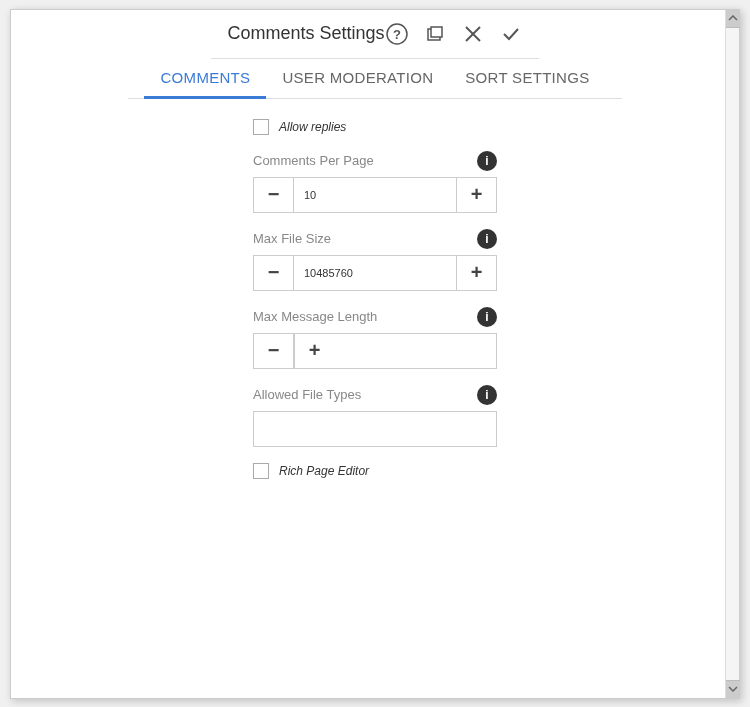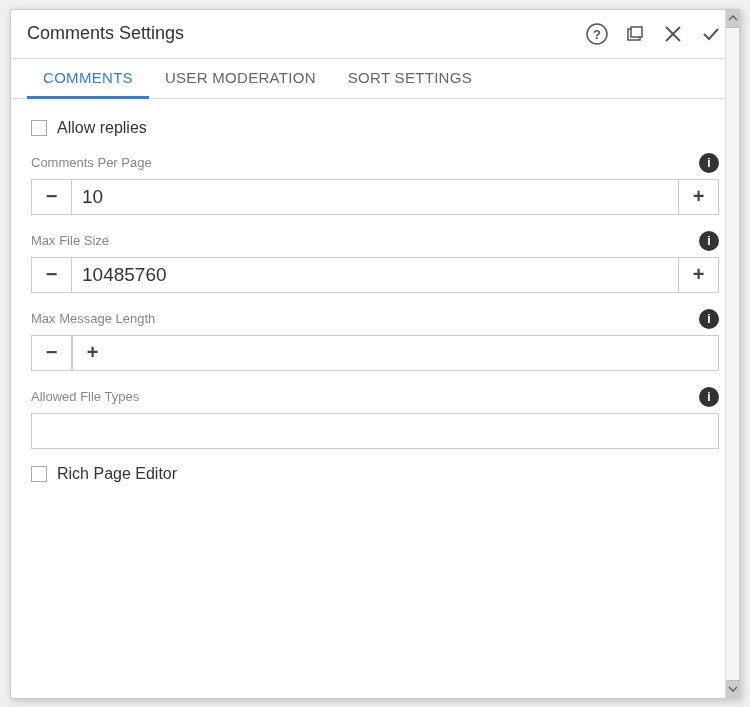--- a/index.html
+++ b/index.html
@@ -21,20 +21,21 @@
 
     .dialog {
       width: 730px;
       height: 690px;
       background: #fff;
       border: 1px solid #ccc;
       box-shadow: 2px 2px 8px rgba(0,0,0,0.2);
       display: flex;
       flex-direction: column;
       position: relative;
+      align-items: center;
     }
 
     .title-bar {
       display: flex;
       align-items: center;
       justify-content: space-between;
       padding: 12px 16px;
       border-bottom: 1px solid #ddd;
       background: #fff;
     }
@@ -148,23 +149,24 @@
     .checkbox-box {
       width: 16px;
       height: 16px;
       border: 1px solid #aaa;
       background: #fff;
       flex-shrink: 0;
       cursor: pointer;
     }
 
     .checkbox-label {
-      font-size: 16px;
+      font-size: 12px;
       color: #333;
       cursor: pointer;
+      font-style: italic;
     }
 
     .field-group {
       display: flex;
       flex-direction: column;
       gap: 6px;
     }
 
     .field-header {
       display: flex;
@@ -222,21 +224,21 @@
       border-left: 1px solid #ccc;
       font-weight: bold;
     }
 
     .num-input {
       flex: 1;
       height: 100%;
       border: none;
       outline: none;
       padding: 0 10px;
-      font-size: 19px;
+      font-size: 11px;
       color: #333;
       background: #fff;
     }
 
     .text-input {
       width: 100%;
       height: 36px;
       border: 1px solid #ccc;
       outline: none;
       padding: 0 10px;

